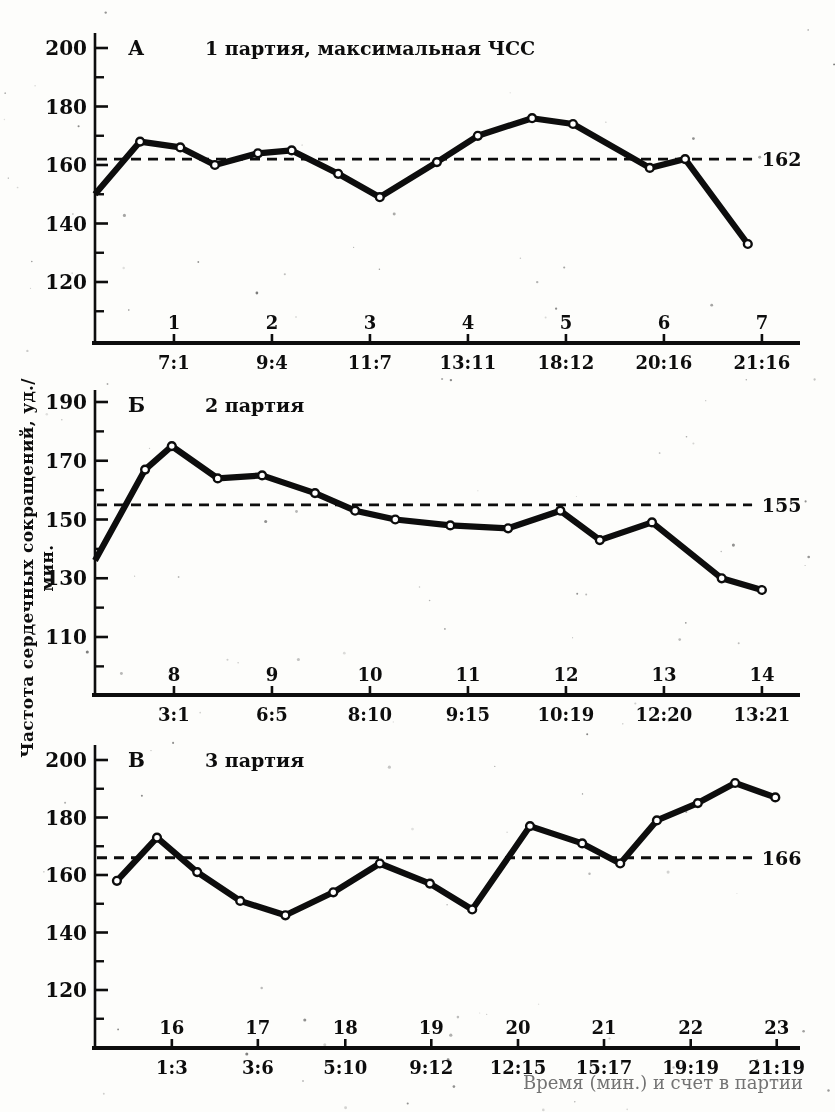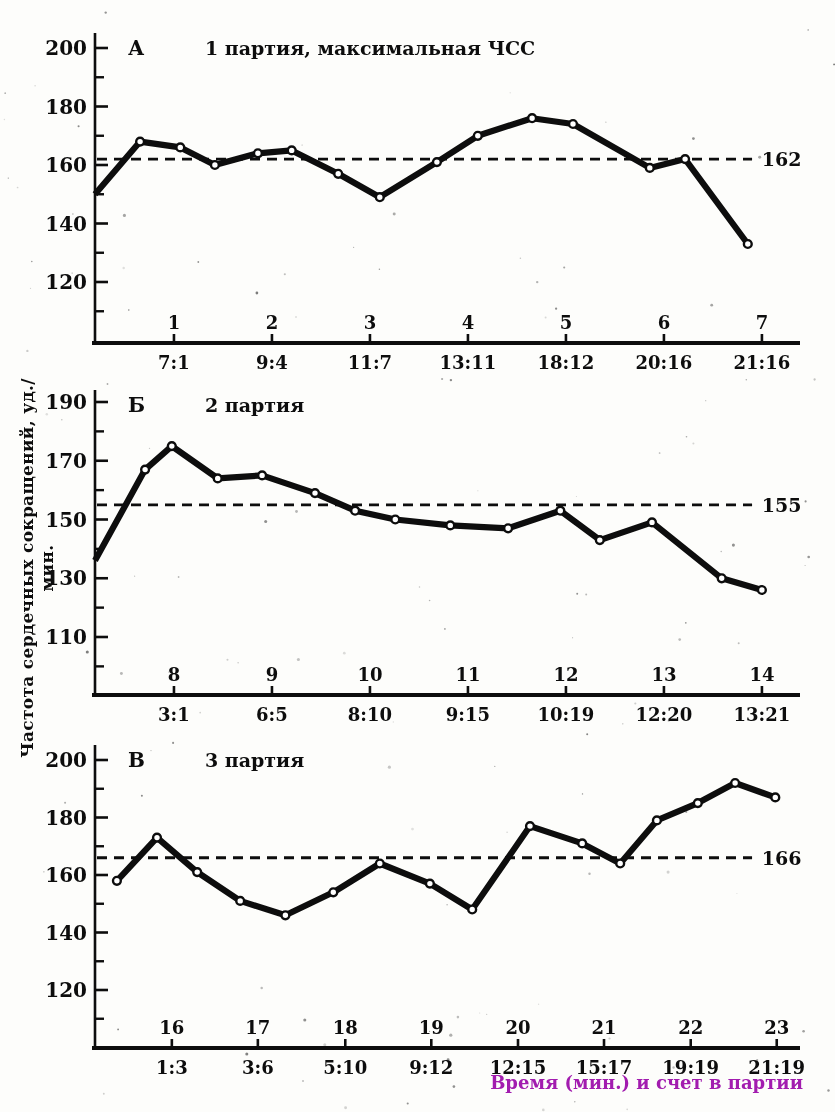--- a/index.html
+++ b/index.html
@@ -21,21 +21,21 @@
     position:absolute;
     left:-163px;top:548px;
     width:400px;text-align:center;
     transform:rotate(-90deg);
     font-weight:bold;font-size:17px;color:#0d0d0d;
     letter-spacing:0.3px;
   }
   .xlabel{
     position:absolute;
     right:32px;top:1072px;
-    font-weight:bold;font-size:18px;color:#a21caf;
+    font-weight:normal;font-size:18px;color:#737373;
   }
 </style>
 </head>
 <body>
 
 <div class="canvas">
   <svg id="chart-svg" width="835" height="1112" viewBox="0 0 835 1112">
       <g>
         <circle cx="407.7" cy="1103.5" r="1.03" fill="#1a1a1a" opacity="0.47"></circle>
         <circle cx="256.9" cy="293.0" r="1.38" fill="#1a1a1a" opacity="0.57"></circle>

